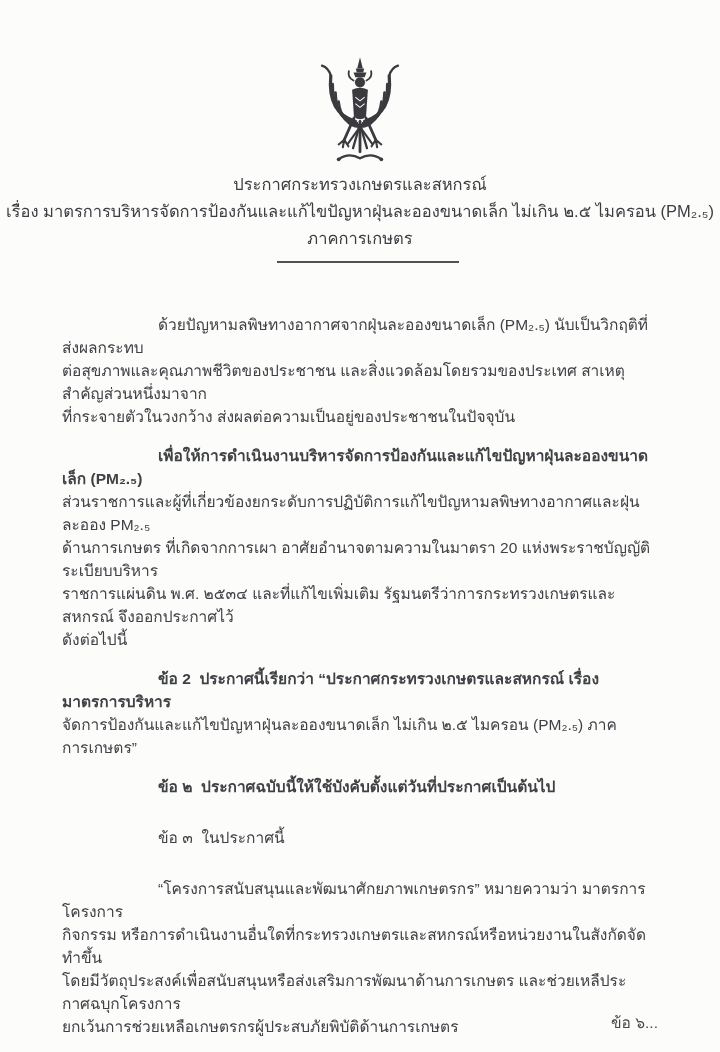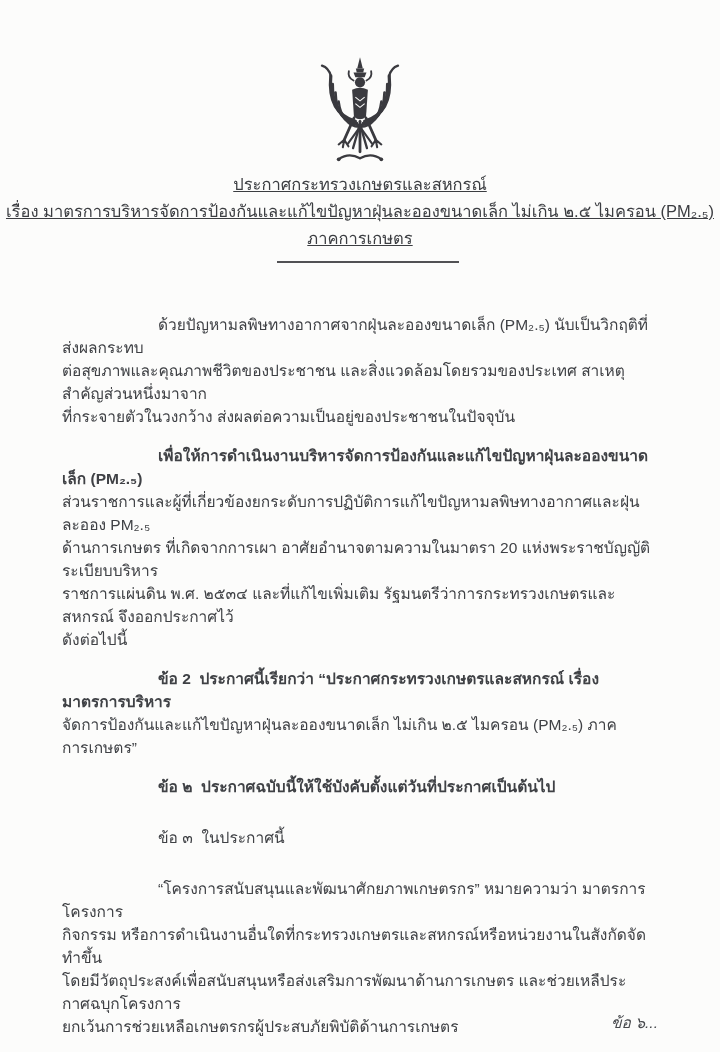--- a/index.html
+++ b/index.html
@@ -18,21 +18,20 @@
     transform:translateX(-50%);
     width:102px; height:116px;
   }
   .title-block {
     position:absolute;
     top:171px; left:0; right:0;
     text-align:center;
     font-size:16.5px;
     line-height:27px;
     color:#3b3d41;
-    text-decoration:underline;
   }
   .title-line { white-space:pre-wrap; }
   .divider {
     position:absolute;
     top:261px; left:50%;
     transform:translateX(calc(-50% + 8px));
     width:182px; height:2px;
     background:#515154;
   }
   .doc-body {
@@ -44,21 +43,20 @@
     text-align:left;
   }
   .line { white-space:pre-wrap; }
   .line.indent { text-indent:96px;margin-top:28px; }
   .line.para { margin-top:16px;font-weight:bold; }
   .continuation {
     position:absolute;
     top:1010px; right:62px;
     font-size:15.5px;
     color:#46484c;
-    font-style:italic;
   }
 </style>
 </head>
 <body>
 
 <div class="page">
 
   <div class="emblem">
     <svg viewBox="0 0 220 240" width="102" height="116" aria-hidden="true">
       <g stroke="#3a3a3f" fill="none" stroke-linecap="round">

